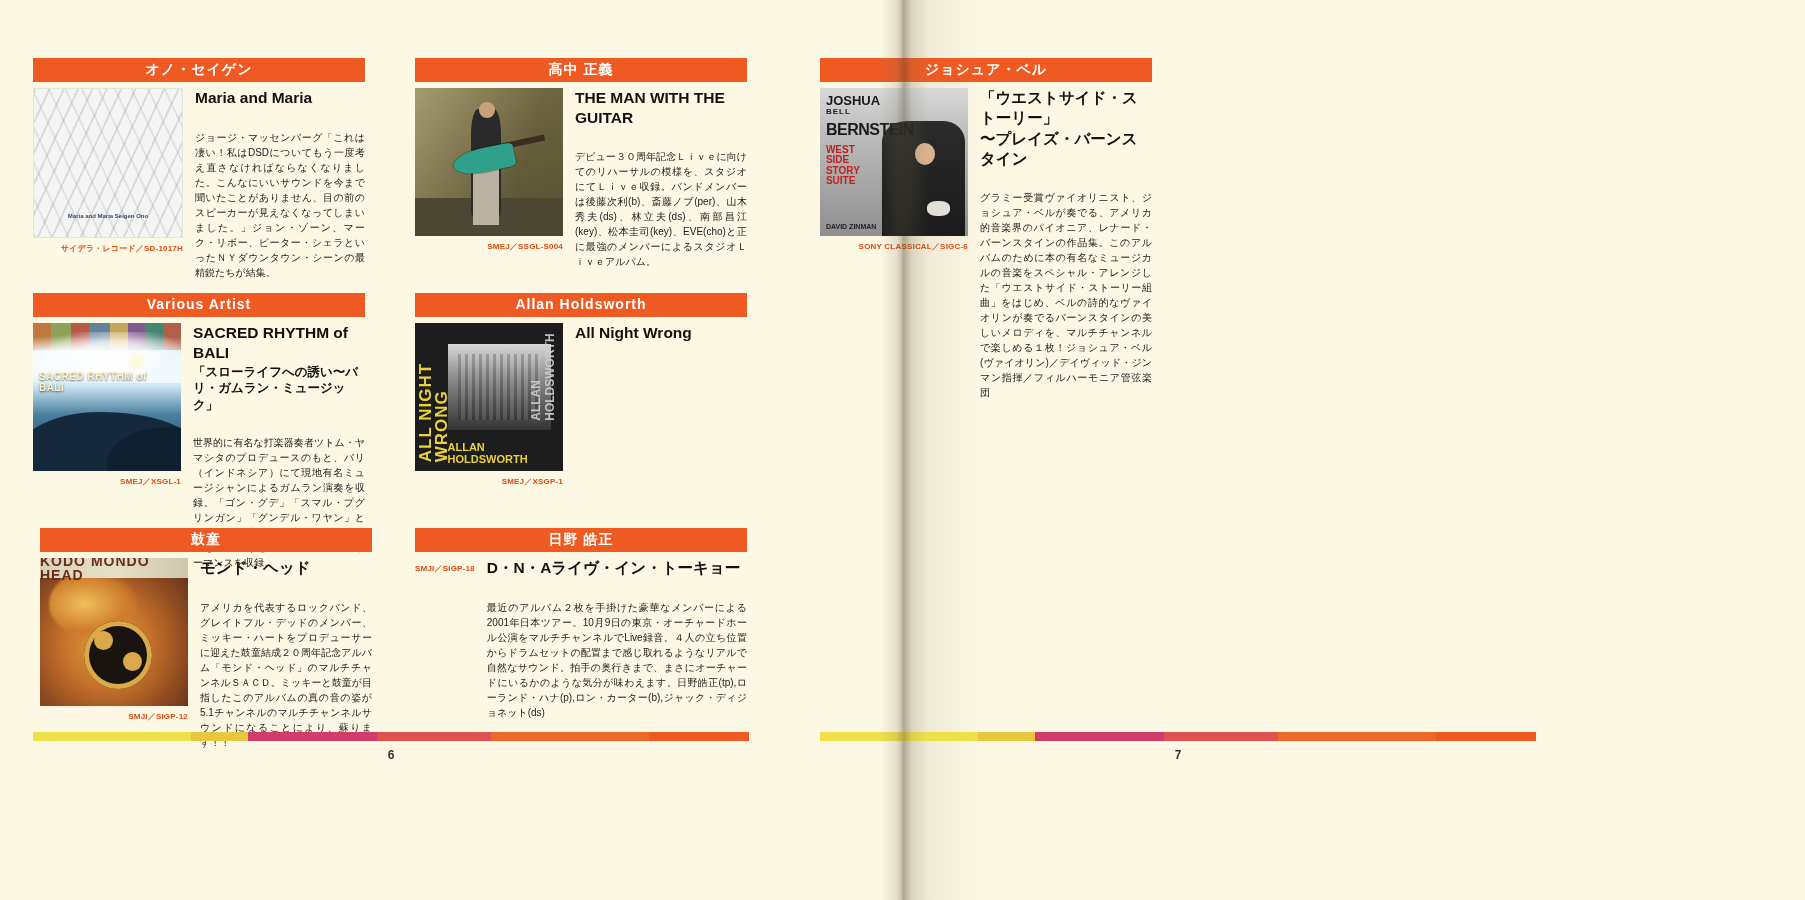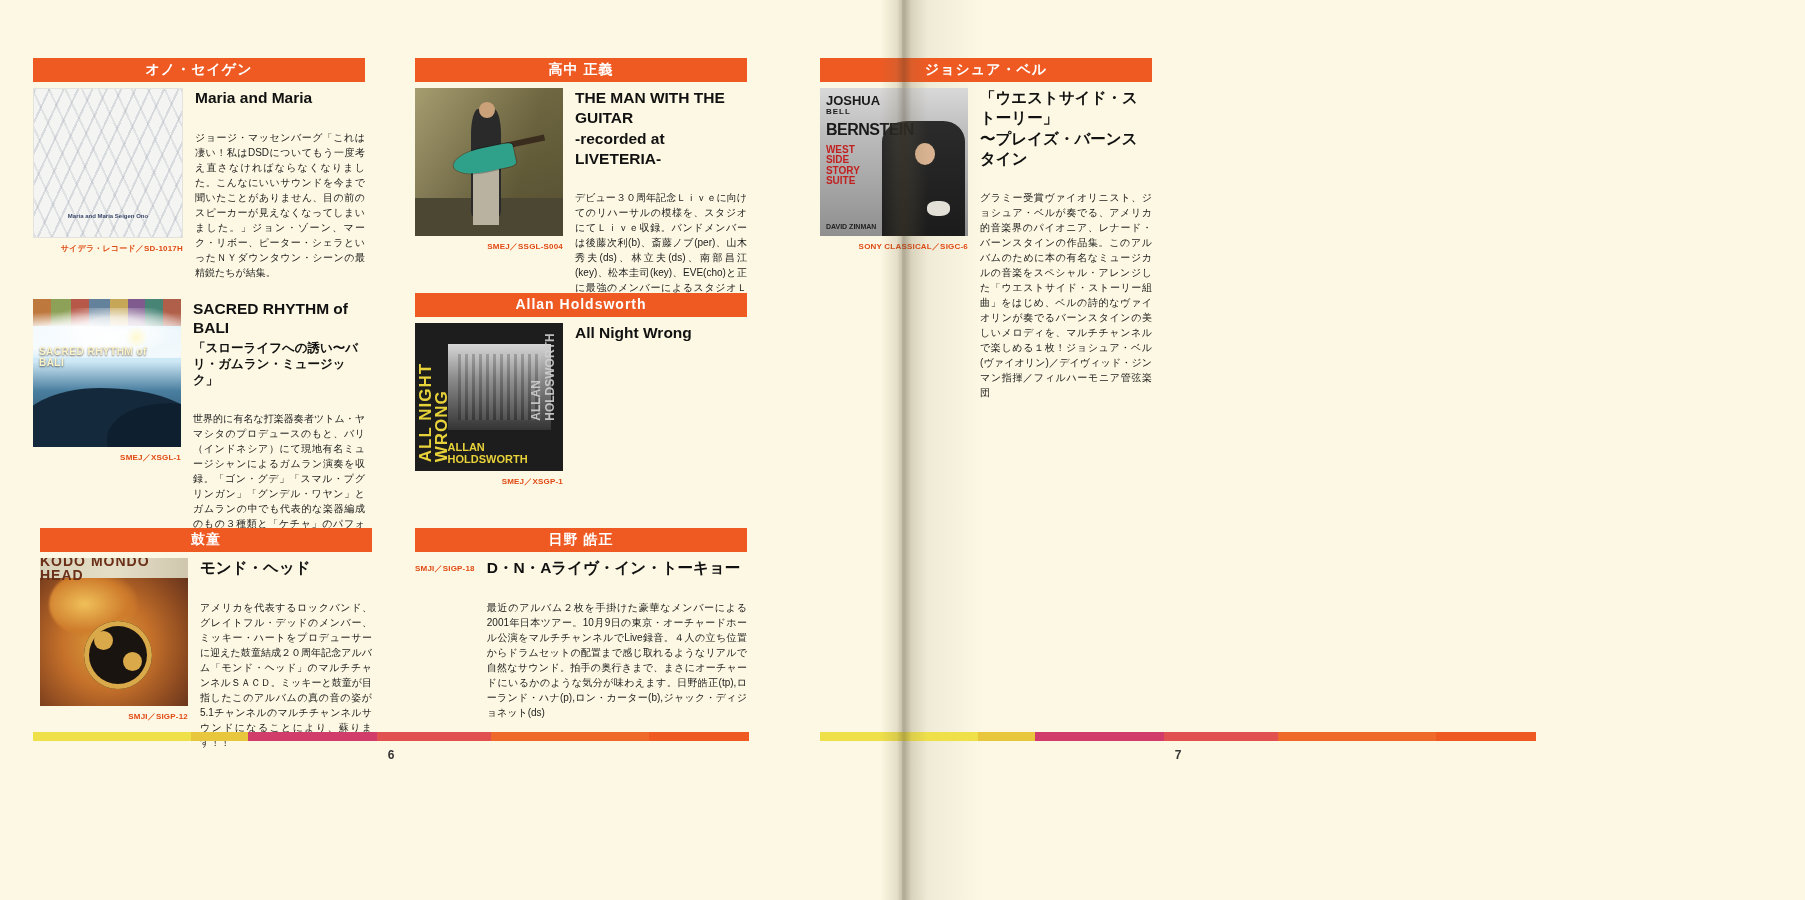--- a/index.html
+++ b/index.html
@@ -363,27 +363,27 @@
             <div class="person"></div>
             <div class="pants"></div>
             <div class="head"></div>
             <div class="neck"></div>
             <div class="guitar"></div>
           </div>
           <div class="label-code">SMEJ／SSGL-S004</div>
         </div>
         <div class="text-col">
           <div class="title">THE MAN WITH THE GUITAR</div>
-          <div class="title">-recorded at LIVETERIA-</div>
           <div class="desc">デビュー３０周年記念Ｌｉｖｅに向けてのリハーサルの模様を、スタジオにてＬｉｖｅ収録。バンドメンバーは後藤次利(b)、斎藤ノブ(per)、山木秀夫(ds)、林立夫(ds)、南部昌江(key)、松本圭司(key)、EVE(cho)と正に最強のメンバーによるスタジオＬｉｖｅアルバム。</div>
         </div>
       </div>
     </div>
 
     <div class="entry" style="left:33px; top:293px; width:332px;">
+      <div class="band">Various Artist</div>
       <div class="body-row">
         <div class="cover-col">
           <div class="cover art-bali">
             <div class="strip"></div>
             <div class="clouds"></div>
             <div class="sun"></div>
             <div class="hill"></div>
             <div class="hill2"></div>
             <div class="titl">SACRED RHYTHM of BALI</div>
           </div>

